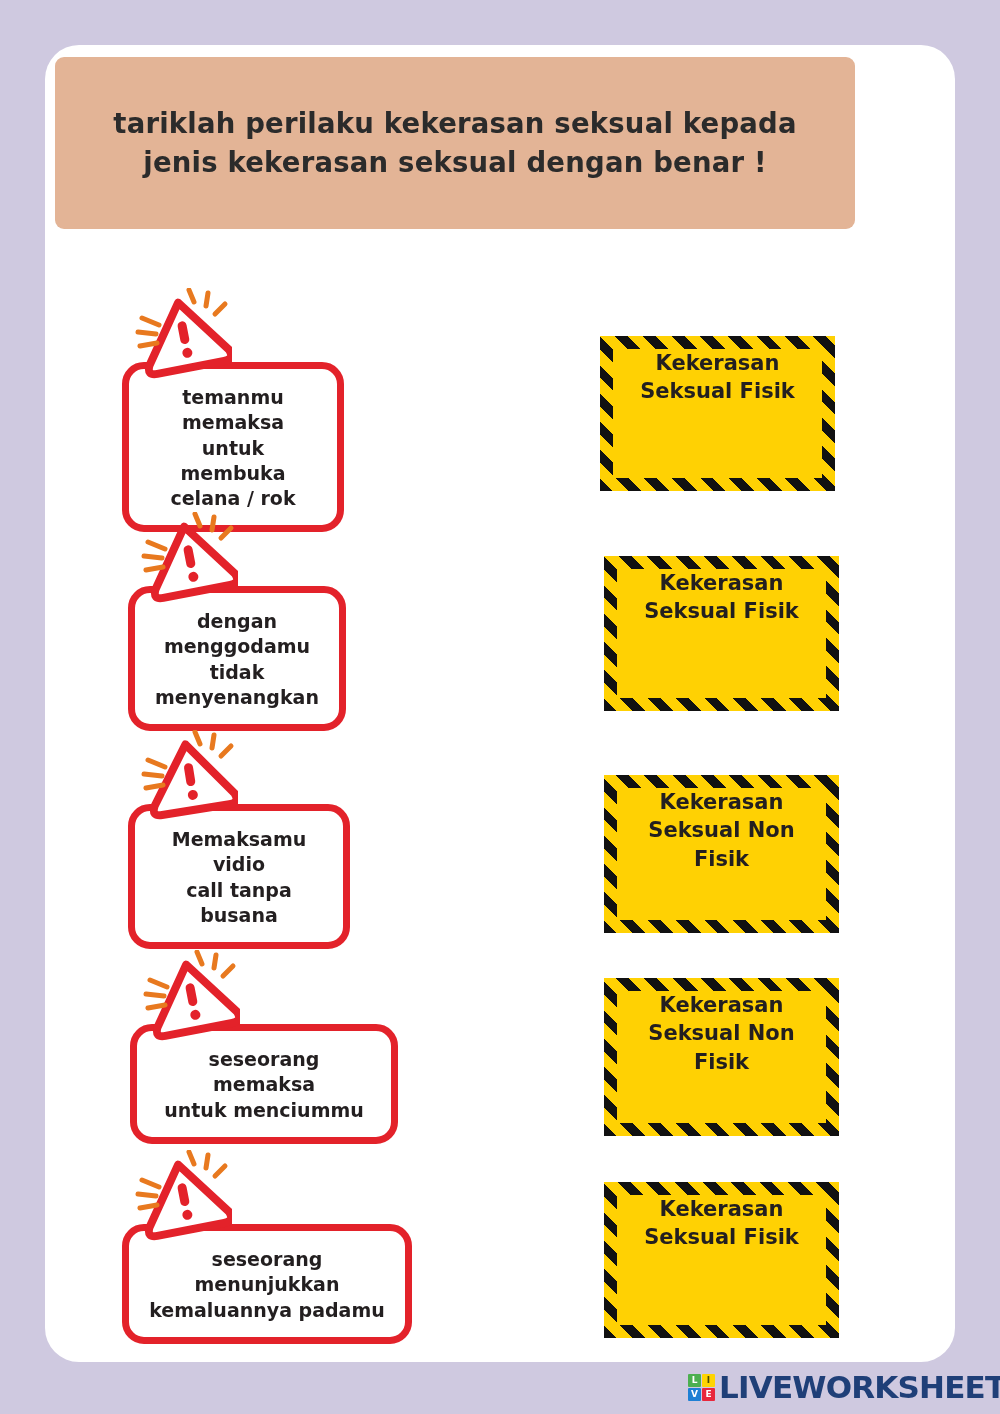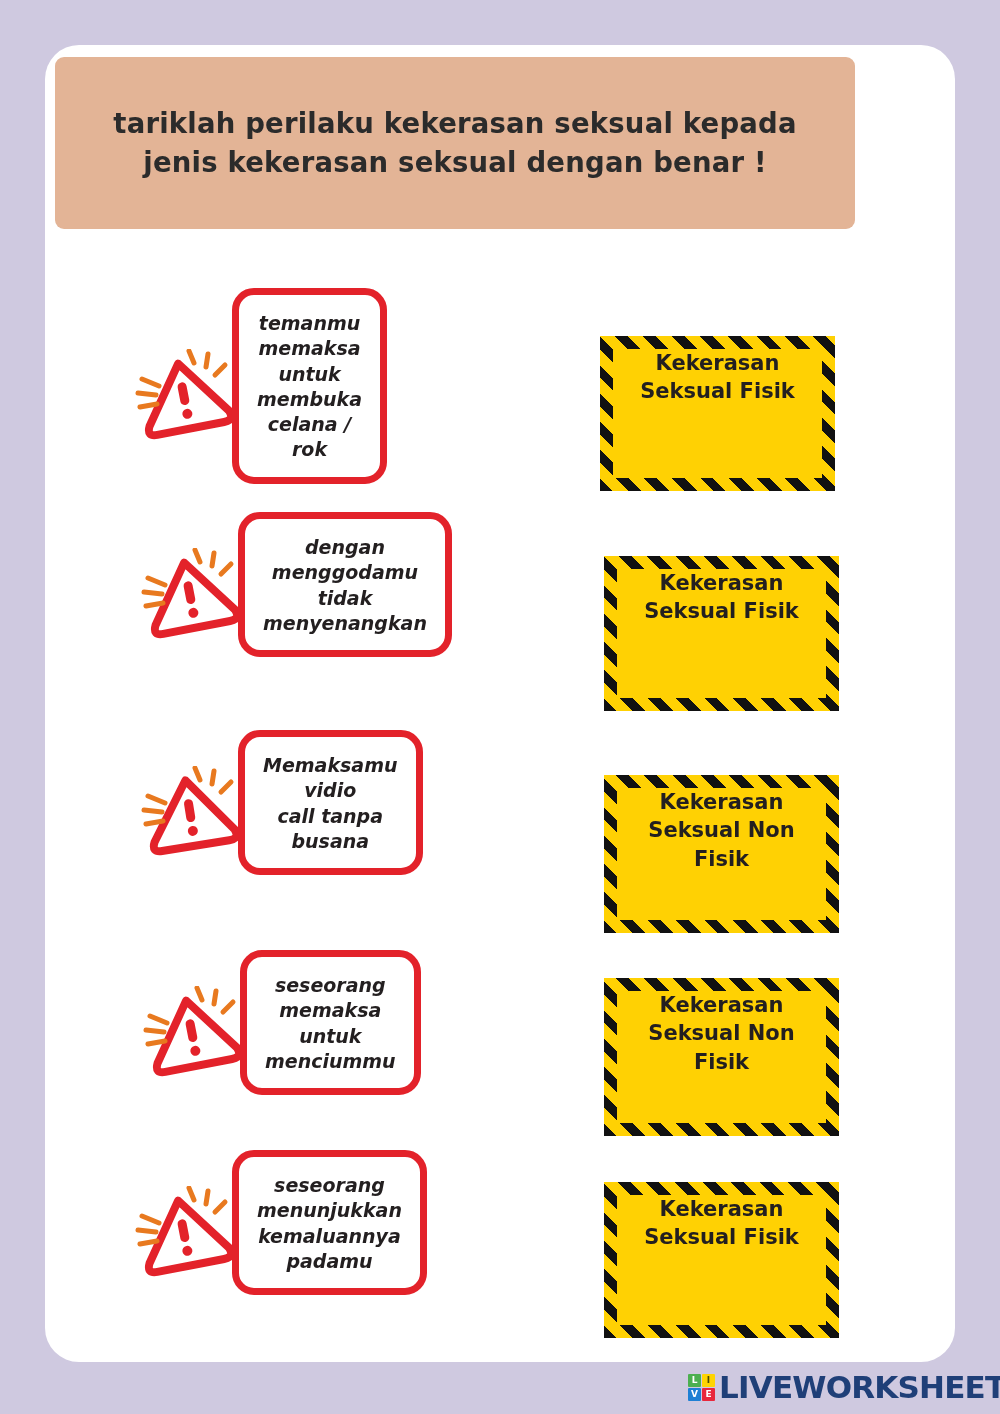--- a/index.html
+++ b/index.html
@@ -57,23 +57,22 @@
   }
   .row {
     position: relative;
     width: 910px;
   }
 
   
   .bubble-wrap {
     position: absolute;
     display: flex;
-    flex-direction: row;
-    align-items: center;
-    font-style: italic;
+    flex-direction: column;
+    align-items: flex-start;
   }
   .bubble-icon {
     position: relative;
     z-index: 3;
     margin-bottom: -26px;
   }
   .bubble-card {
     position: relative;
     z-index: 1;
     border: 7px solid #e3222a;
@@ -264,21 +263,21 @@
             <line x1="16" y1="44" x2="34" y2="46"></line>
             <line x1="18" y1="58" x2="35" y2="55"></line>
           </g>
           <g stroke="#e8791f" stroke-width="5" stroke-linecap="round">
             <line x1="72" y1="14" x2="67" y2="2"></line>
             <line x1="84" y1="18" x2="86" y2="5"></line>
             <line x1="93" y1="26" x2="103" y2="16"></line>
           </g>
         </svg>
       </div>
-      <div class="bubble-card" style="width:254px; min-height:112px;">
+      <div class="bubble-card" style="width:222px; min-height:112px;">
         <div class="bubble-text">Memaksamu vidio
 call tanpa busana</div>
       </div>
     </div>
 
     <div class="hazard-tile" style="left:604px; top:535px; height:158px;">
       <div class="hazard-inner">
         <div class="hazard-text">Kekerasan
 Seksual Non
 Fisik</div>

